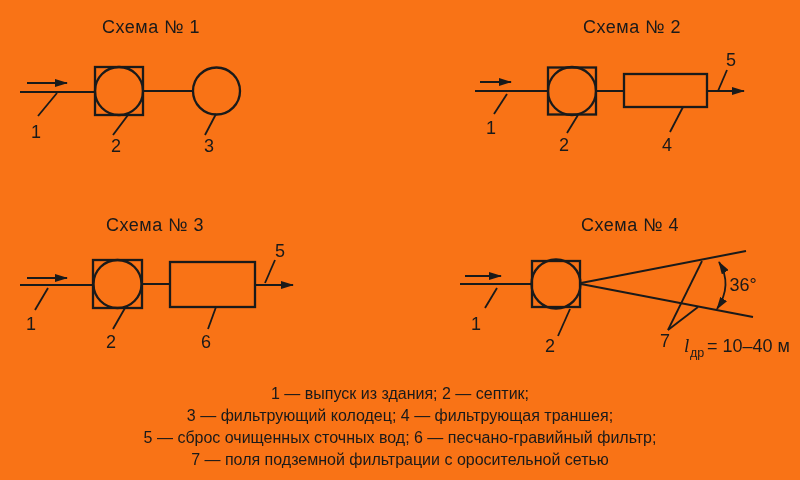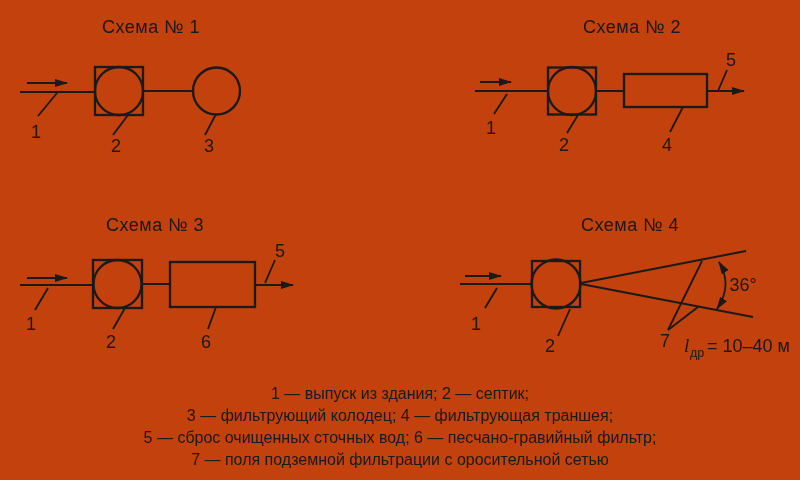--- a/index.html
+++ b/index.html
@@ -1,20 +1,20 @@
 <!DOCTYPE html>
 <html><head>
 <meta charset="utf-8">
 <style>
   html, body { margin: 0; padding: 0; background: #ffffff; }
   .stage {
     position: relative;
     width: 800px;
     height: 480px;
-    background: #c2410c;
+    background: #f97316;
     overflow: hidden;
     font-family: "Liberation Sans", "DejaVu Sans", sans-serif;
   }
   svg { display: block; }
   .ln   { stroke: #1a1a1a; stroke-width: 2;   fill: none; stroke-linecap: butt; }
   .shp  { stroke: #1a1a1a; stroke-width: 2.3; fill: none; }
   .ldr  { stroke: #1a1a1a; stroke-width: 1.8; fill: none; }
   text  { fill: #1a1a1a; }
   .title  { font-size: 18px; text-anchor: middle; letter-spacing: 0.5px; }
   .num    { font-size: 18px; text-anchor: middle; }

